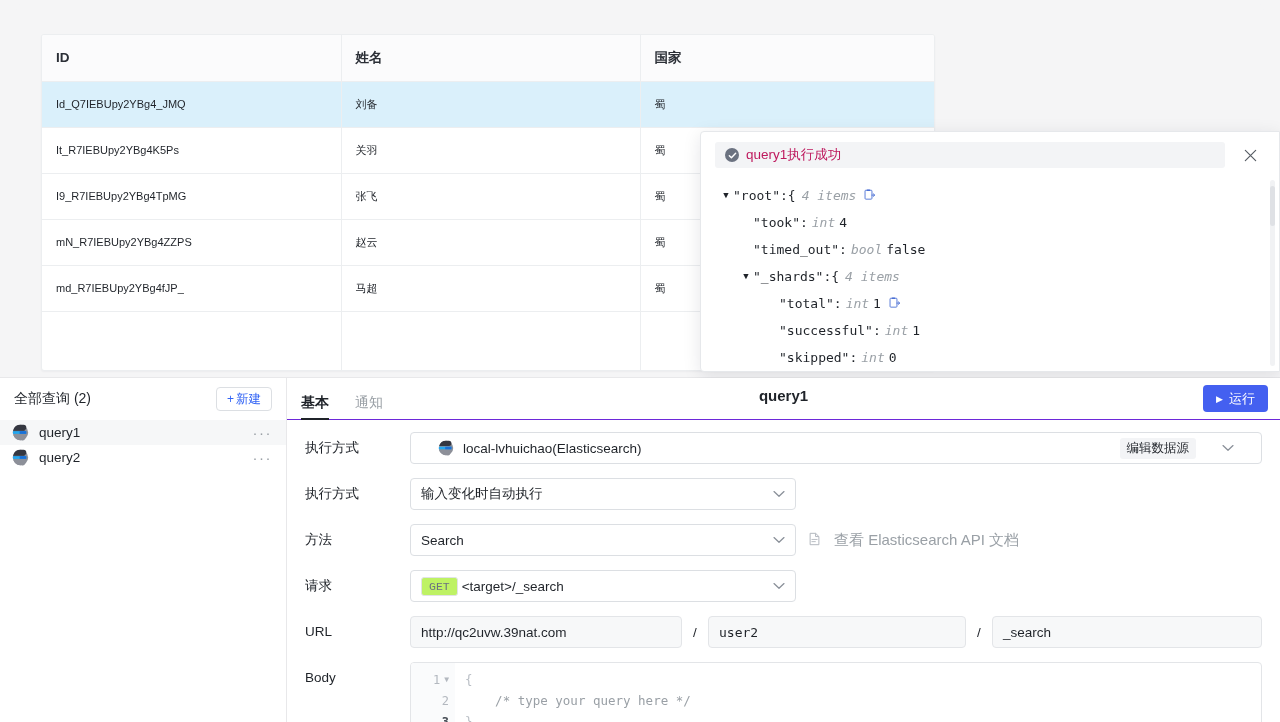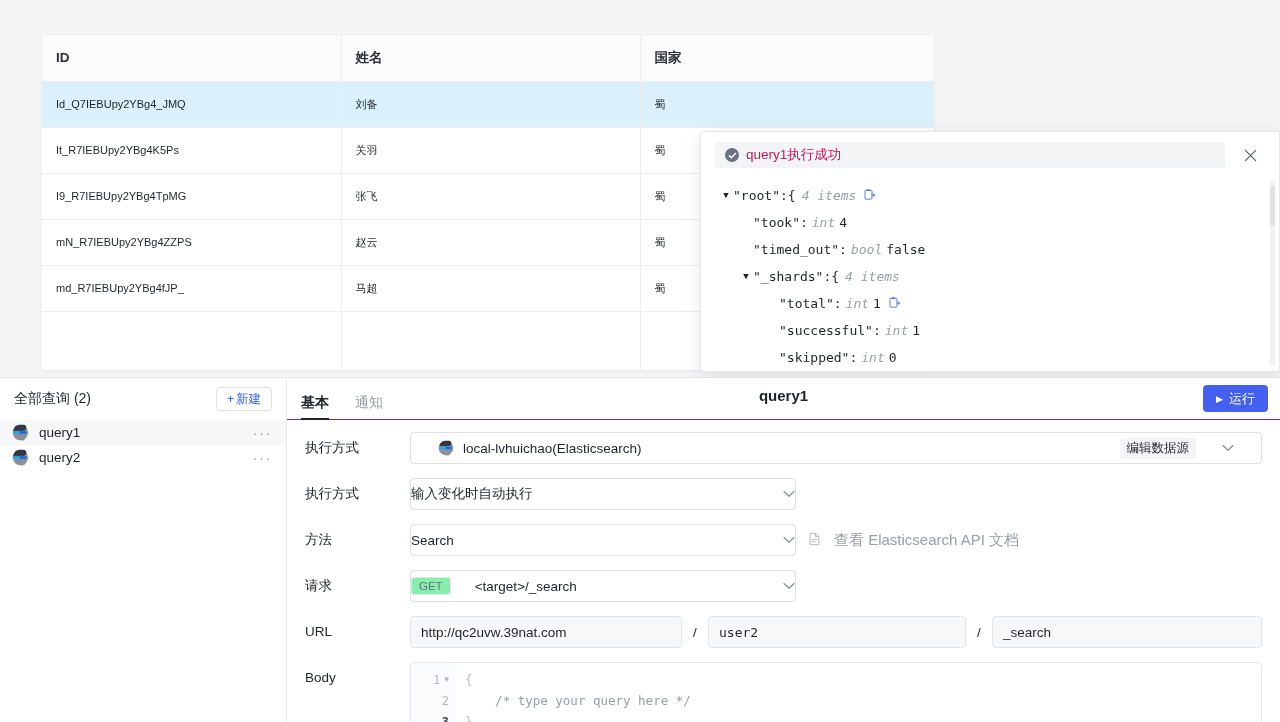--- a/index.html
+++ b/index.html
@@ -219,30 +219,30 @@
     padding: 2px 7px; font-size: 12.5px; color: #1f2329;
   }
   .chev { color: #8a9099; font-size: 11px; line-height: 1; }
 
   .select-field {
     position: relative;
     width: 386px; height: 32px;
     border: 1px solid #dcdfe3; border-radius: 4px;
     background: #ffffff;
     display: flex; align-items: center;
-    padding: 0 0;
+    padding: 0 10px;
     font-size: 13.5px; color: #1f2329;
     cursor: pointer;
   }
   .select-field .chev { margin-left: auto; }
   .select-field .tag {
     border: 1px solid #e1e3e6; border-radius: 3px;
-    background: #86efac; color: #6b7280;
-    font-size: 11.5px; padding: 2px 7px; margin-right: 24px;
-    font-family: Liberation Sans, sans-serif;
+    background: #bef264; color: #6b7280;
+    font-size: 11.5px; padding: 2px 7px; margin-right: 4px;
+    font-family: Liberation Mono, monospace;
   }
   .doc-link {
     display: inline-flex; align-items: center; gap: 13px;
     margin-left: 12px; font-size: 15px; color: #9aa0a6; cursor: pointer;
     white-space: nowrap;
   }
 
   .url-main {
     width: 272px; height: 32px;
     border: 1px solid #e3e5e8; border-radius: 4px;

